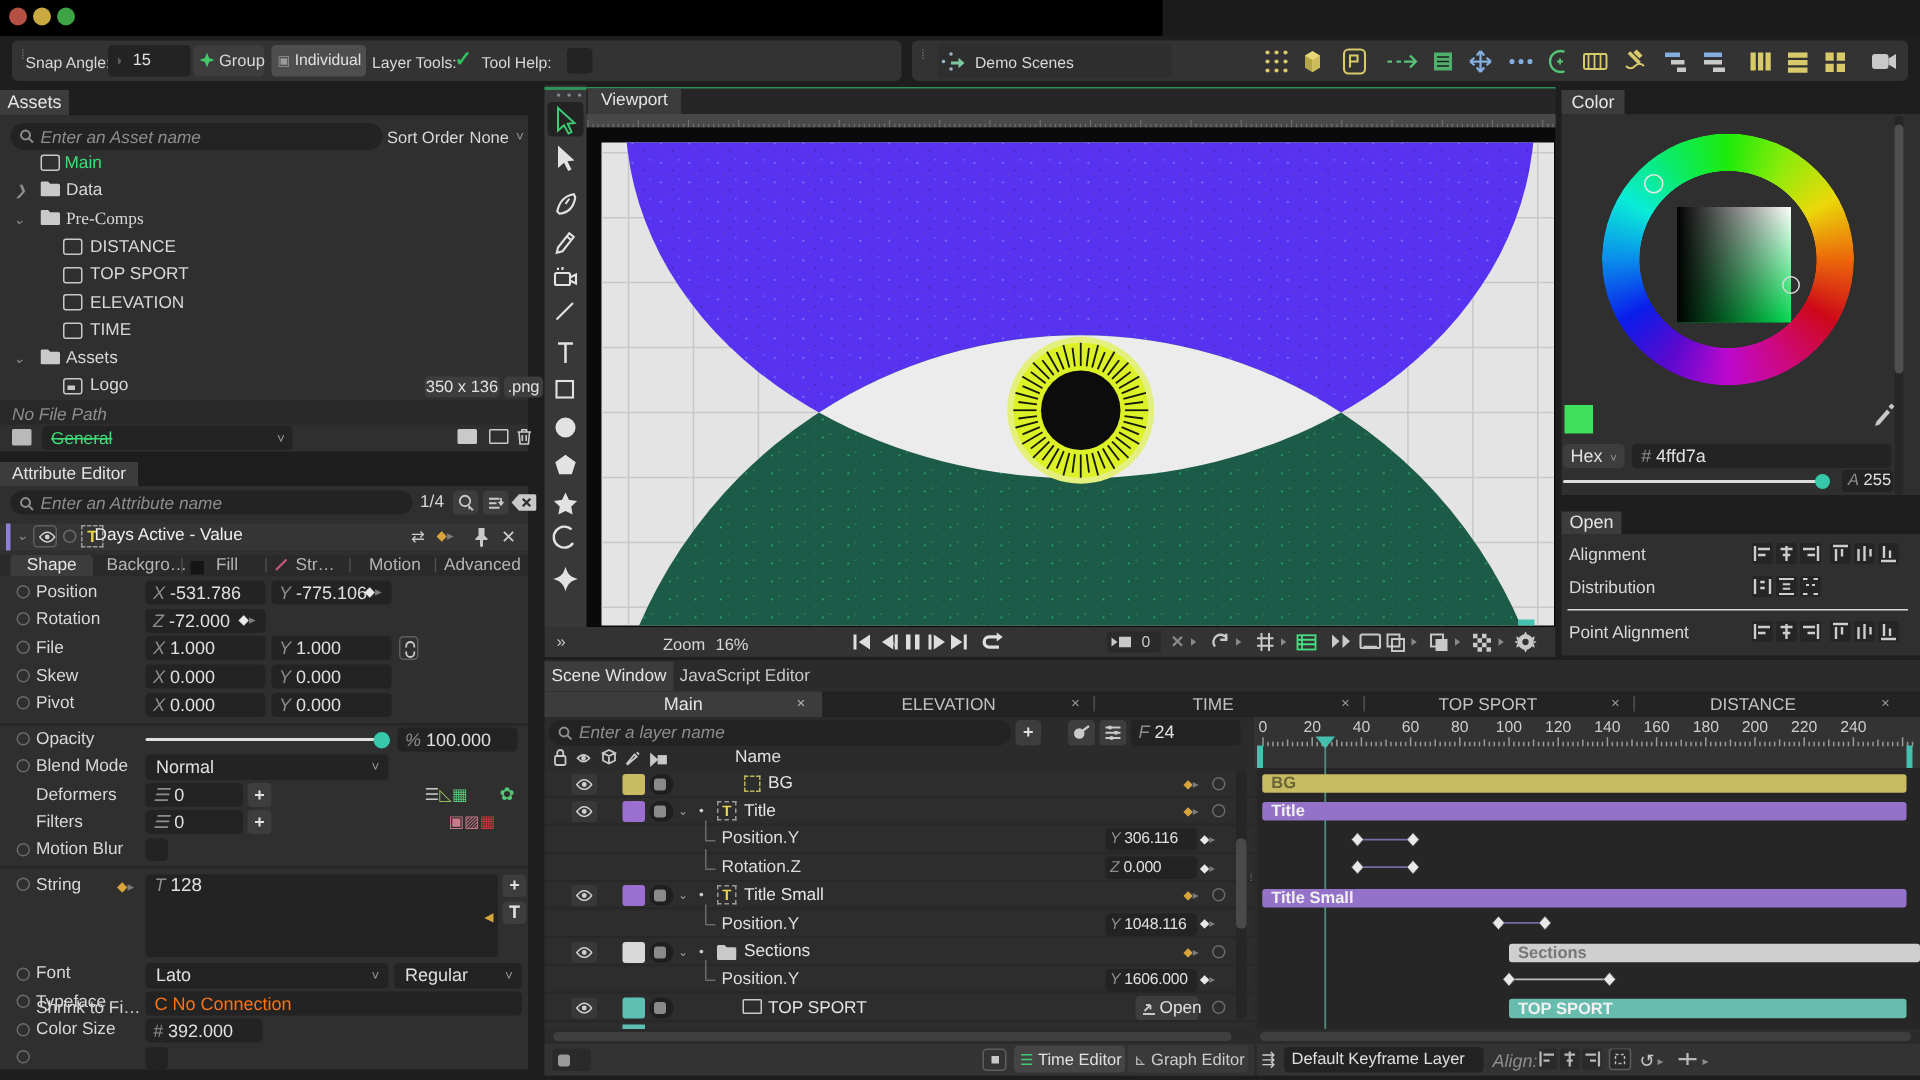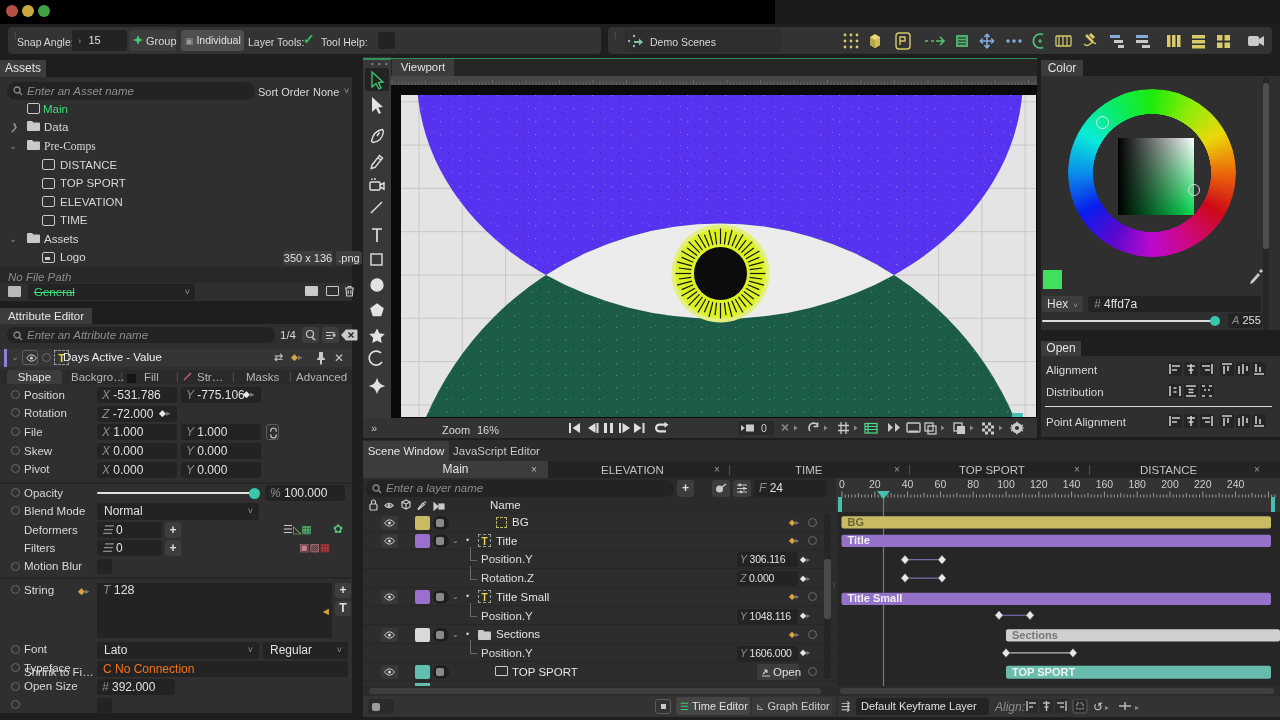--- a/index.html
+++ b/index.html
@@ -234,21 +234,21 @@
     <div class="abs" style="left:127px;top:374px;width:9px;height:9px;background:#151515;"></div>
     <div class="abs" style="left:144px;top:371px;font-size:11.5px;color:#b5b5b5;">Fill</div>
     <div class="abs" style="left:176px;top:371px;color:#555;font-size:10px;">|</div>
     <div class="abs" style="left:183px;top:372px;width:9px;height:9px;">
       <svg width="9" height="9">
         <path d="M1,8 L8,1" stroke="#c45a7a" stroke-width="1.5"></path>
       </svg>
     </div>
     <div class="abs" style="left:197px;top:371px;font-size:11.5px;color:#b5b5b5;">Str…</div>
     <div class="abs" style="left:232px;top:371px;color:#555;font-size:10px;">|</div>
-    <div class="abs" style="left:246px;top:371px;font-size:11.5px;color:#b5b5b5;">Masks</div>
+    <div class="abs" style="left:246px;top:371px;font-size:11.5px;color:#b5b5b5;">Motion</div>
     <div class="abs" style="left:289px;top:371px;color:#555;font-size:10px;">|</div>
     <div class="abs" style="left:296px;top:371px;font-size:11.5px;color:#b5b5b5;">Advanced</div>
 <div id="attr-rows">
 <div class="abs crc" style="left:11px;top:390px;"></div>
 <div class="abs txt" style="left:24px;top:389px;">Position</div>
 <div class="abs inp" style="left:97px;top:387px;width:80px;height:16px;line-height:16px;"><span class="dim" style="margin-left:5px;">X</span> -531.786</div>
 <div class="abs inp" style="left:181px;top:387px;width:80px;height:16px;line-height:16px;"><span class="dim" style="margin-left:5px;">Y</span> -775.106</div>
 <div class="abs" style="left:243px;top:389px;font-size:9px;color:#e8e8e8;">◆<span style="color:#7a7a7a;">▸</span></div>
 <div class="abs crc" style="left:11px;top:408px;"></div>
 <div class="abs txt" style="left:24px;top:407px;">Rotation</div>
@@ -300,21 +300,21 @@
 <div class="abs btn" style="left:335px;top:583px;width:16px;height:15px;text-align:center;line-height:15px;font-weight:bold;">+</div>
 <div class="abs btn" style="left:335px;top:601px;width:16px;height:15px;text-align:center;line-height:15px;font-weight:bold;">T</div>
 <div class="abs crc" style="left:11px;top:645px;"></div>
 <div class="abs txt" style="left:24px;top:643px;">Font</div>
 <div class="abs inp" style="left:97px;top:642px;width:162px;height:17px;line-height:17px;"><span style="margin-left:7px;">Lato</span><span style="color:#9a9a9a;font-size:9px;float:right;margin-right:6px;line-height:17px;">˅</span></div>
 <div class="abs inp" style="left:263px;top:642px;width:85px;height:17px;line-height:17px;"><span style="margin-left:7px;">Regular</span><span style="color:#9a9a9a;font-size:9px;float:right;margin-right:6px;line-height:17px;">˅</span></div>
 <div class="abs crc" style="left:11px;top:663px;"></div>
 <div class="abs txt" style="left:24px;top:662px;">Typeface</div>
 <div class="abs inp" style="left:97px;top:661px;width:251px;height:16px;line-height:16px;color:#f97316;"><span style="margin-left:6px;">C</span> No Connection</div>
 <div class="abs crc" style="left:11px;top:682px;"></div>
-<div class="abs txt" style="left:24px;top:680px;">Open Size</div>
+<div class="abs txt" style="left:24px;top:680px;">Color Size</div>
 <div class="abs inp" style="left:97px;top:679px;width:78px;height:16px;line-height:16px;"><span class="dim" style="margin-left:5px;">#</span> 392.000</div>
 <div class="abs crc" style="left:11px;top:700px;"></div>
 <div class="abs txt" style="left:24px;top:666px;">Shrink to Fi…</div>
 <div class="abs inp" style="left:97px;top:698px;width:15px;height:15px;"></div>
 </div>
 </div>
 
 <div class="abs" style="left:363px;top:57px;width:28px;height:361px;background:#383838;"></div>
 <div id="toolstrip">
 <div class="abs" style="left:371px;top:59px;color:#8a8a8a;font-size:8px;letter-spacing:1px;">• • •</div>

